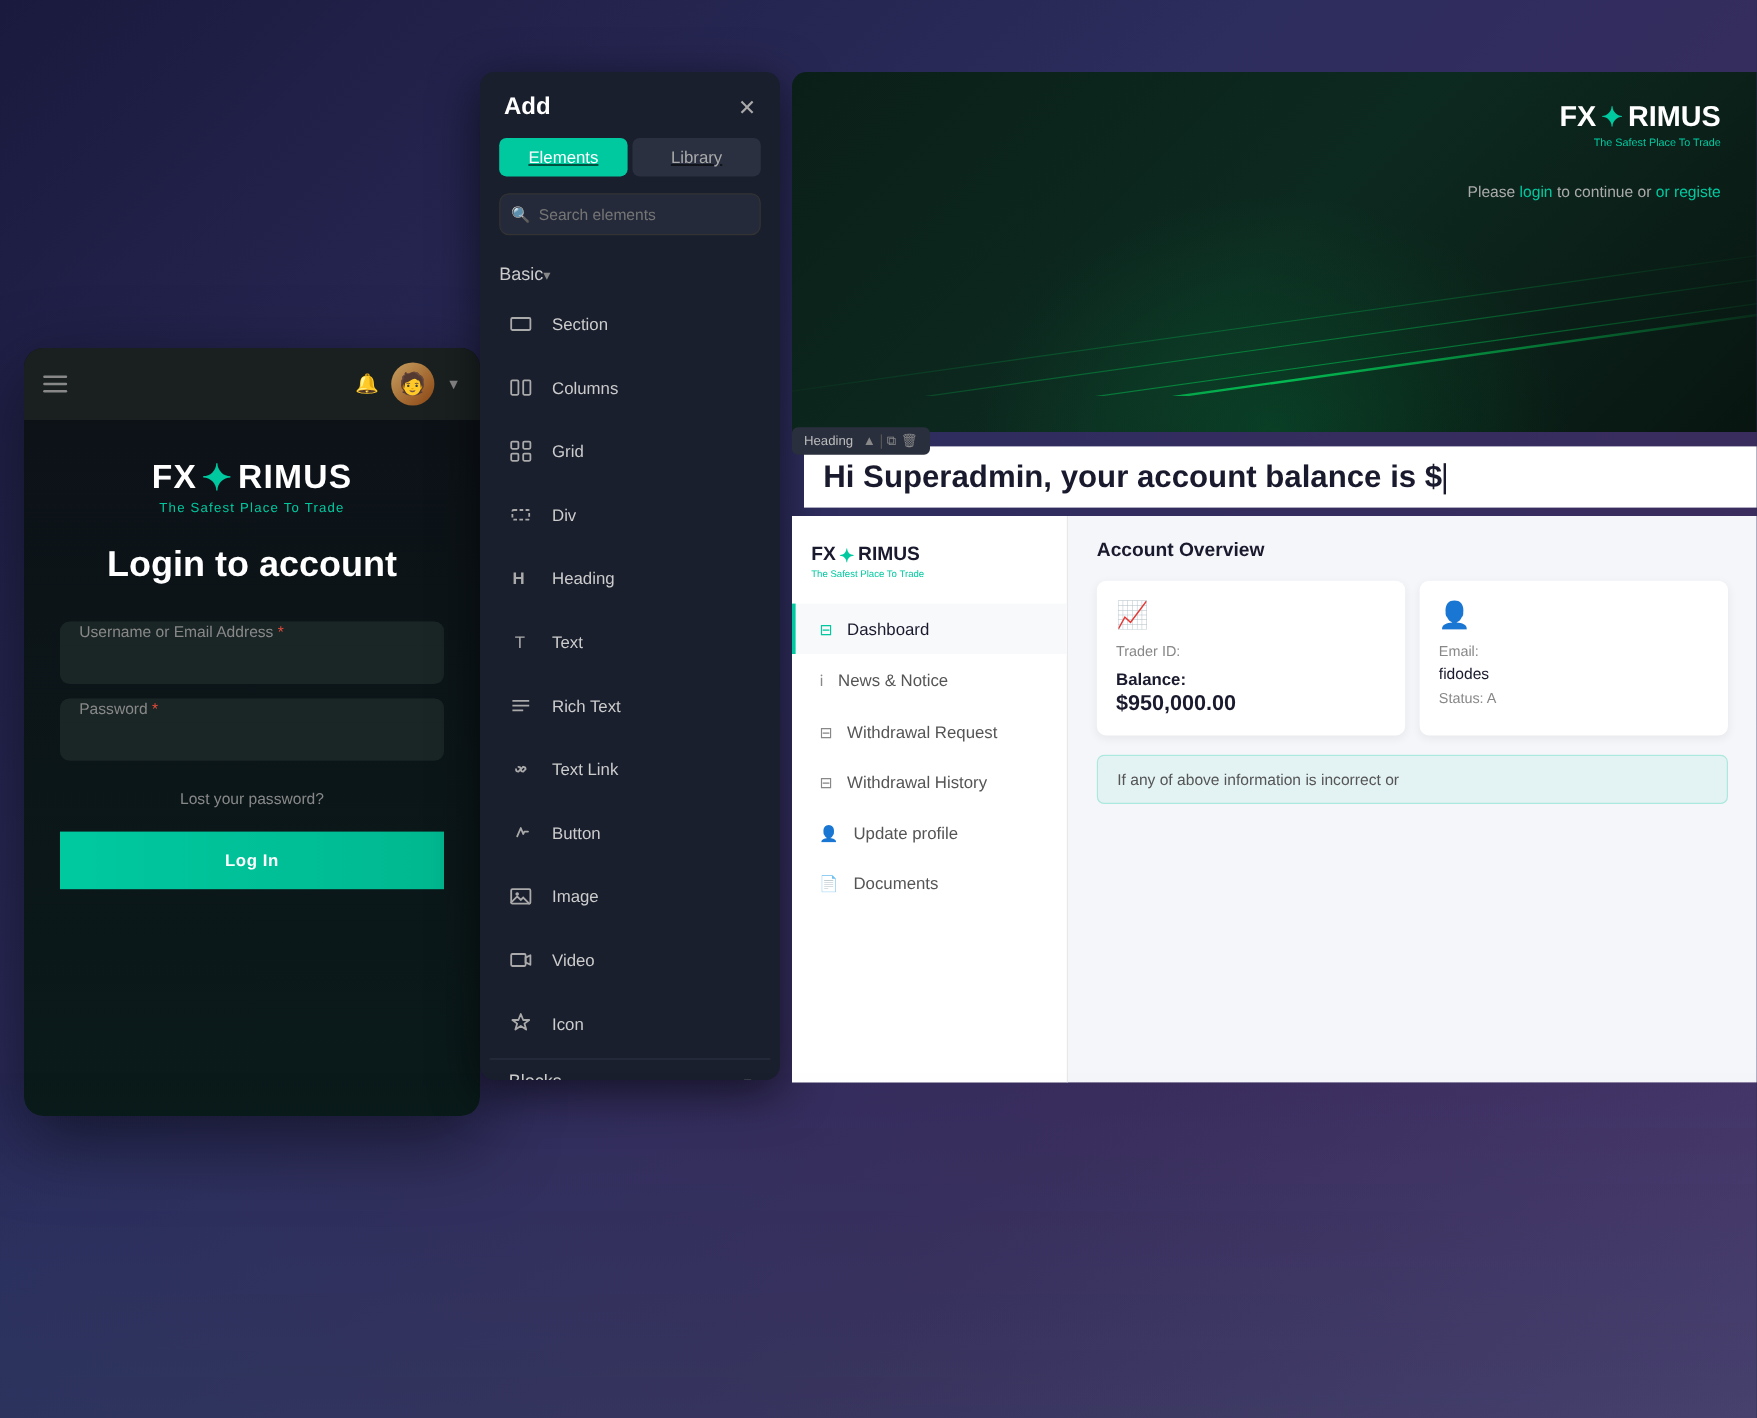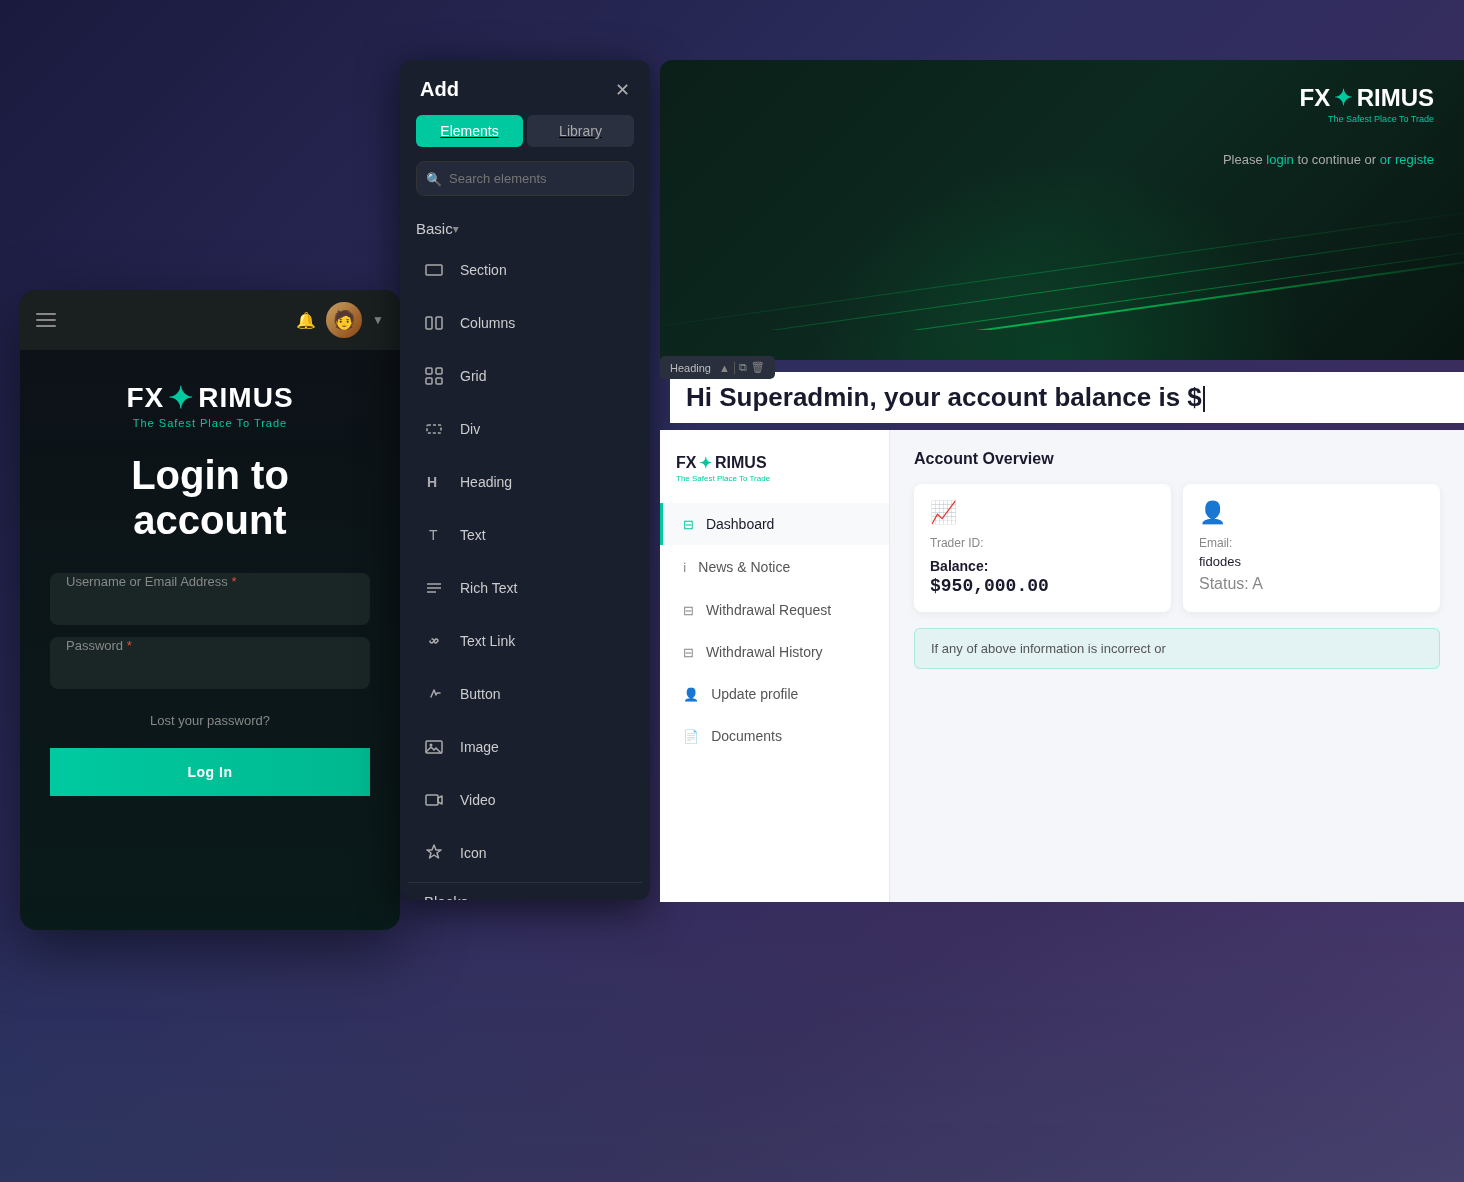--- a/index.html
+++ b/index.html
@@ -117,21 +117,21 @@
 
     .logo-subtitle-login {
       color: #00c9a0;
       font-size: 11px;
       margin-top: 2px;
       letter-spacing: 1px;
     }
 
     .login-title {
       color: #fff;
-      font-size: 40px;
+      font-size: 30px;
       font-weight: 700;
       margin-bottom: 30px;
       text-align: center;
     }
 
     .login-form {
       width: 100%;
       display: flex;
       flex-direction: column;
       gap: 0;
@@ -660,28 +660,28 @@
 
   <div style="flex:1;padding:20px 24px;overflow-y:auto;">
     <div style="font-size:16px;font-weight:600;color:#1a1a2e;margin-bottom:16px;">Account Overview</div>
 
     <div style="display:flex;gap:12px;">
 
       <div style="background:#fff;border-radius:8px;padding:16px;flex:1;box-shadow:0 2px 8px rgba(0,0,0,0.06);">
         <div style="color:#00c9a0;font-size:22px;margin-bottom:10px;">📈</div>
         <div style="color:#888;font-size:12px;margin-bottom:4px;">Trader ID:</div>
         <div style="color:#888;font-size:12px;margin-top:8px;margin-bottom:2px;font-weight:600;font-size:14px;color:#1a1a2e;">Balance:</div>
-        <div style="color:#1a1a2e;font-size:18px;font-weight:700;font-family:Liberation Mono, monospace;">$950,000.00</div>
+        <div style="color:#1a1a2e;font-size:18px;font-weight:700;">$950,000.00</div>
       </div>
 
       <div style="background:#fff;border-radius:8px;padding:16px;flex:1;box-shadow:0 2px 8px rgba(0,0,0,0.06);">
         <div style="color:#00c9a0;font-size:22px;margin-bottom:10px;">👤</div>
         <div style="color:#888;font-size:12px;margin-bottom:4px;">Email:</div>
         <div style="color:#1a1a2e;font-size:13px;font-weight:500;">fidodes</div>
-        <div style="color:#888;font-size:16px;margin-top:6px;">Status: A</div>
+        <div style="color:#888;font-size:12px;margin-top:6px;">Status: A</div>
       </div>
     </div>
 
     <div style="background:rgba(0,200,160,0.07);border:1px solid rgba(0,200,160,0.25);border-radius:6px;padding:12px 16px;margin-top:16px;color:#555;font-size:13px;">If any of above information is incorrect or</div>
   </div>
 </div>
 
 <div class="bottom-glow"></div>
 
 </body></html>

